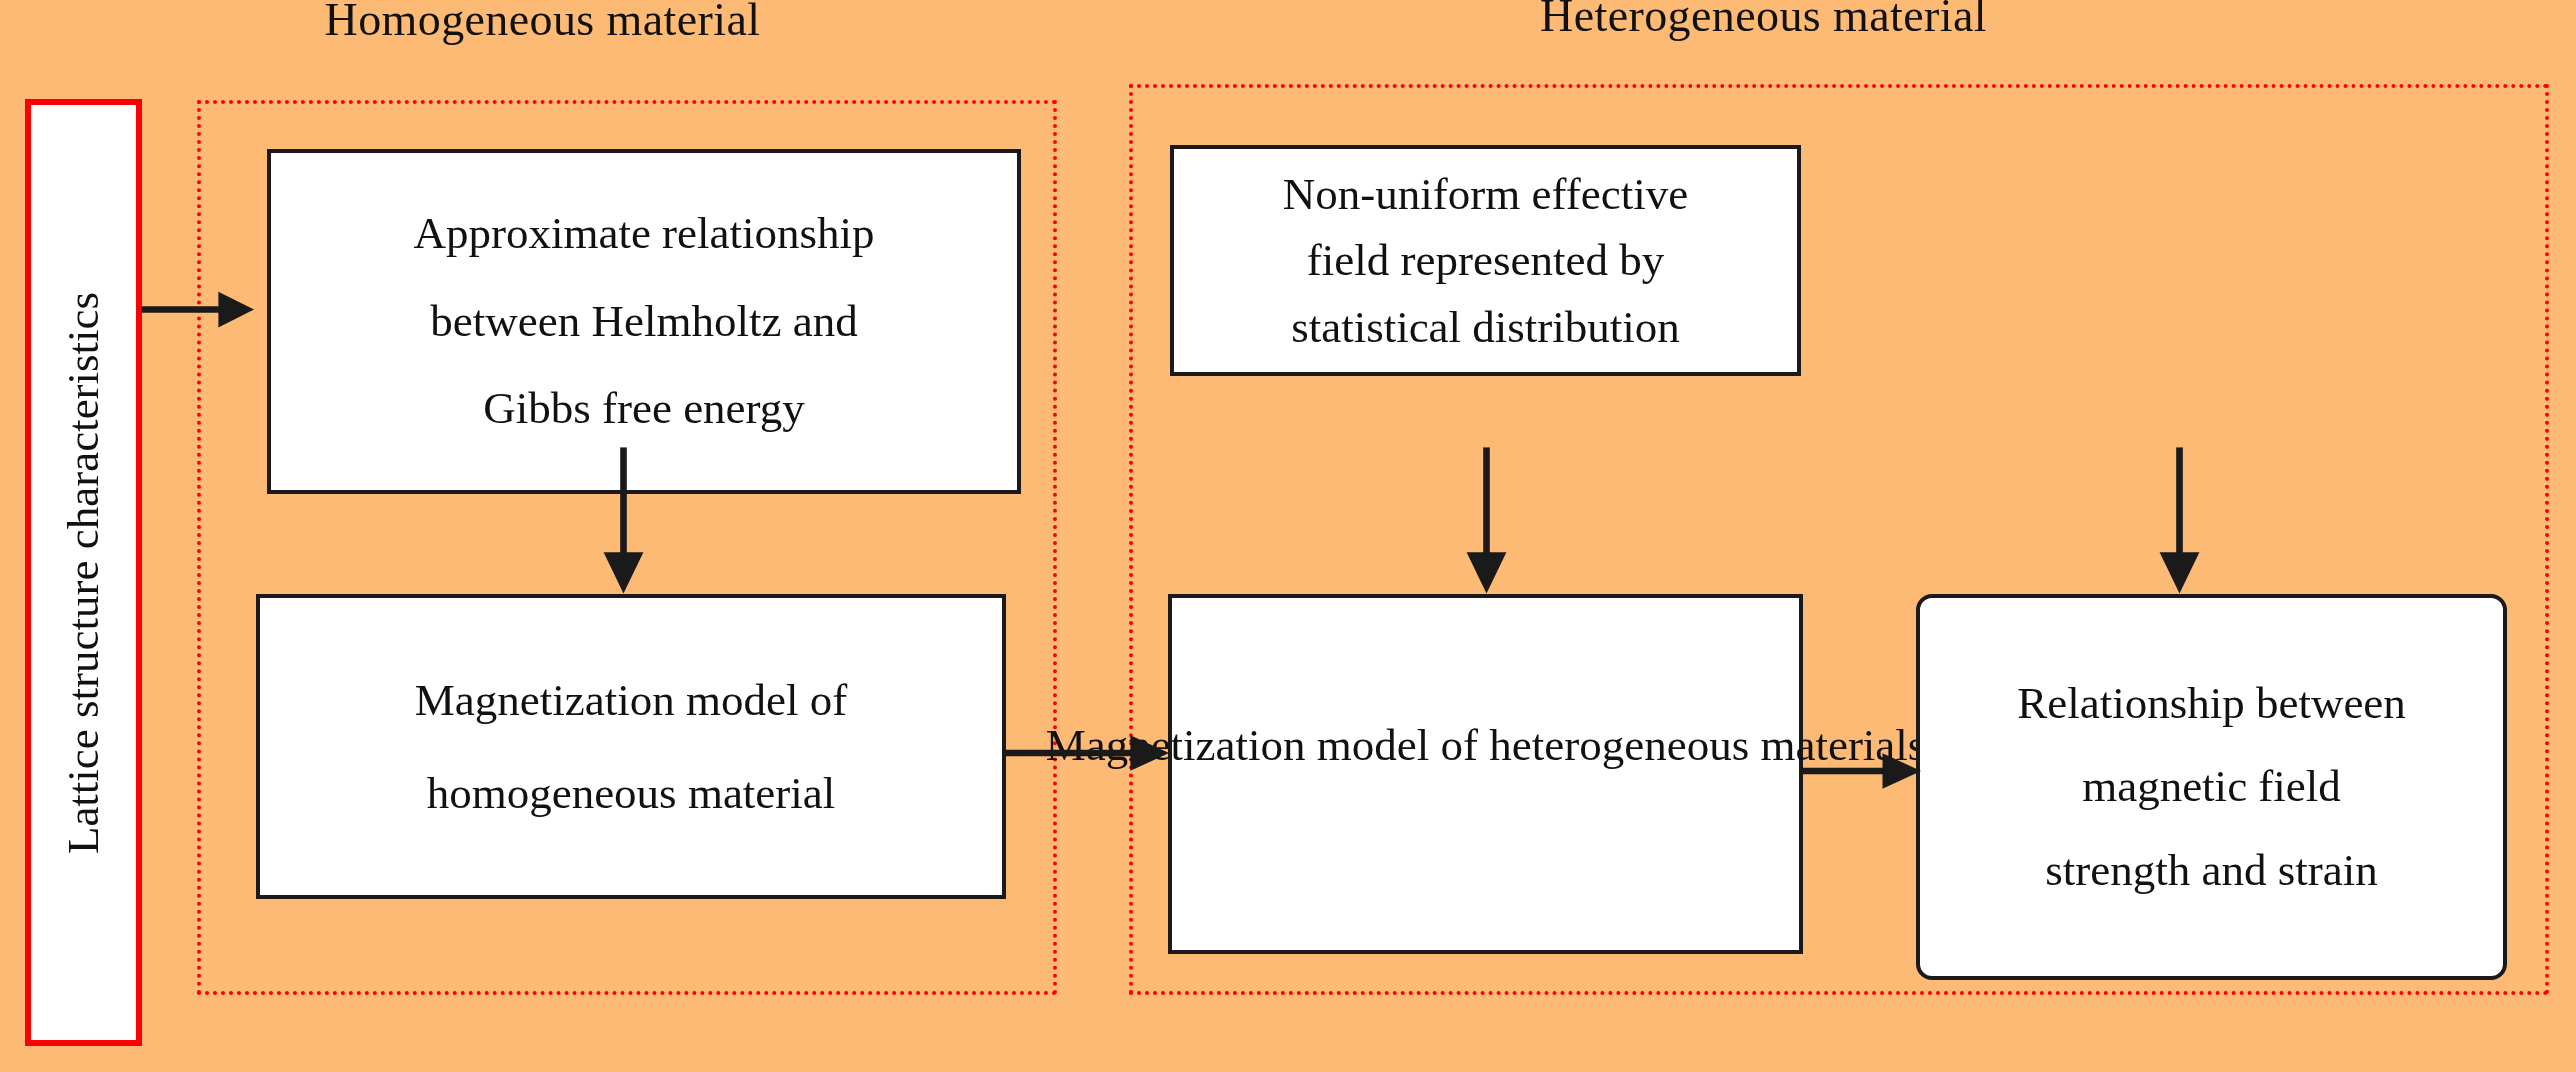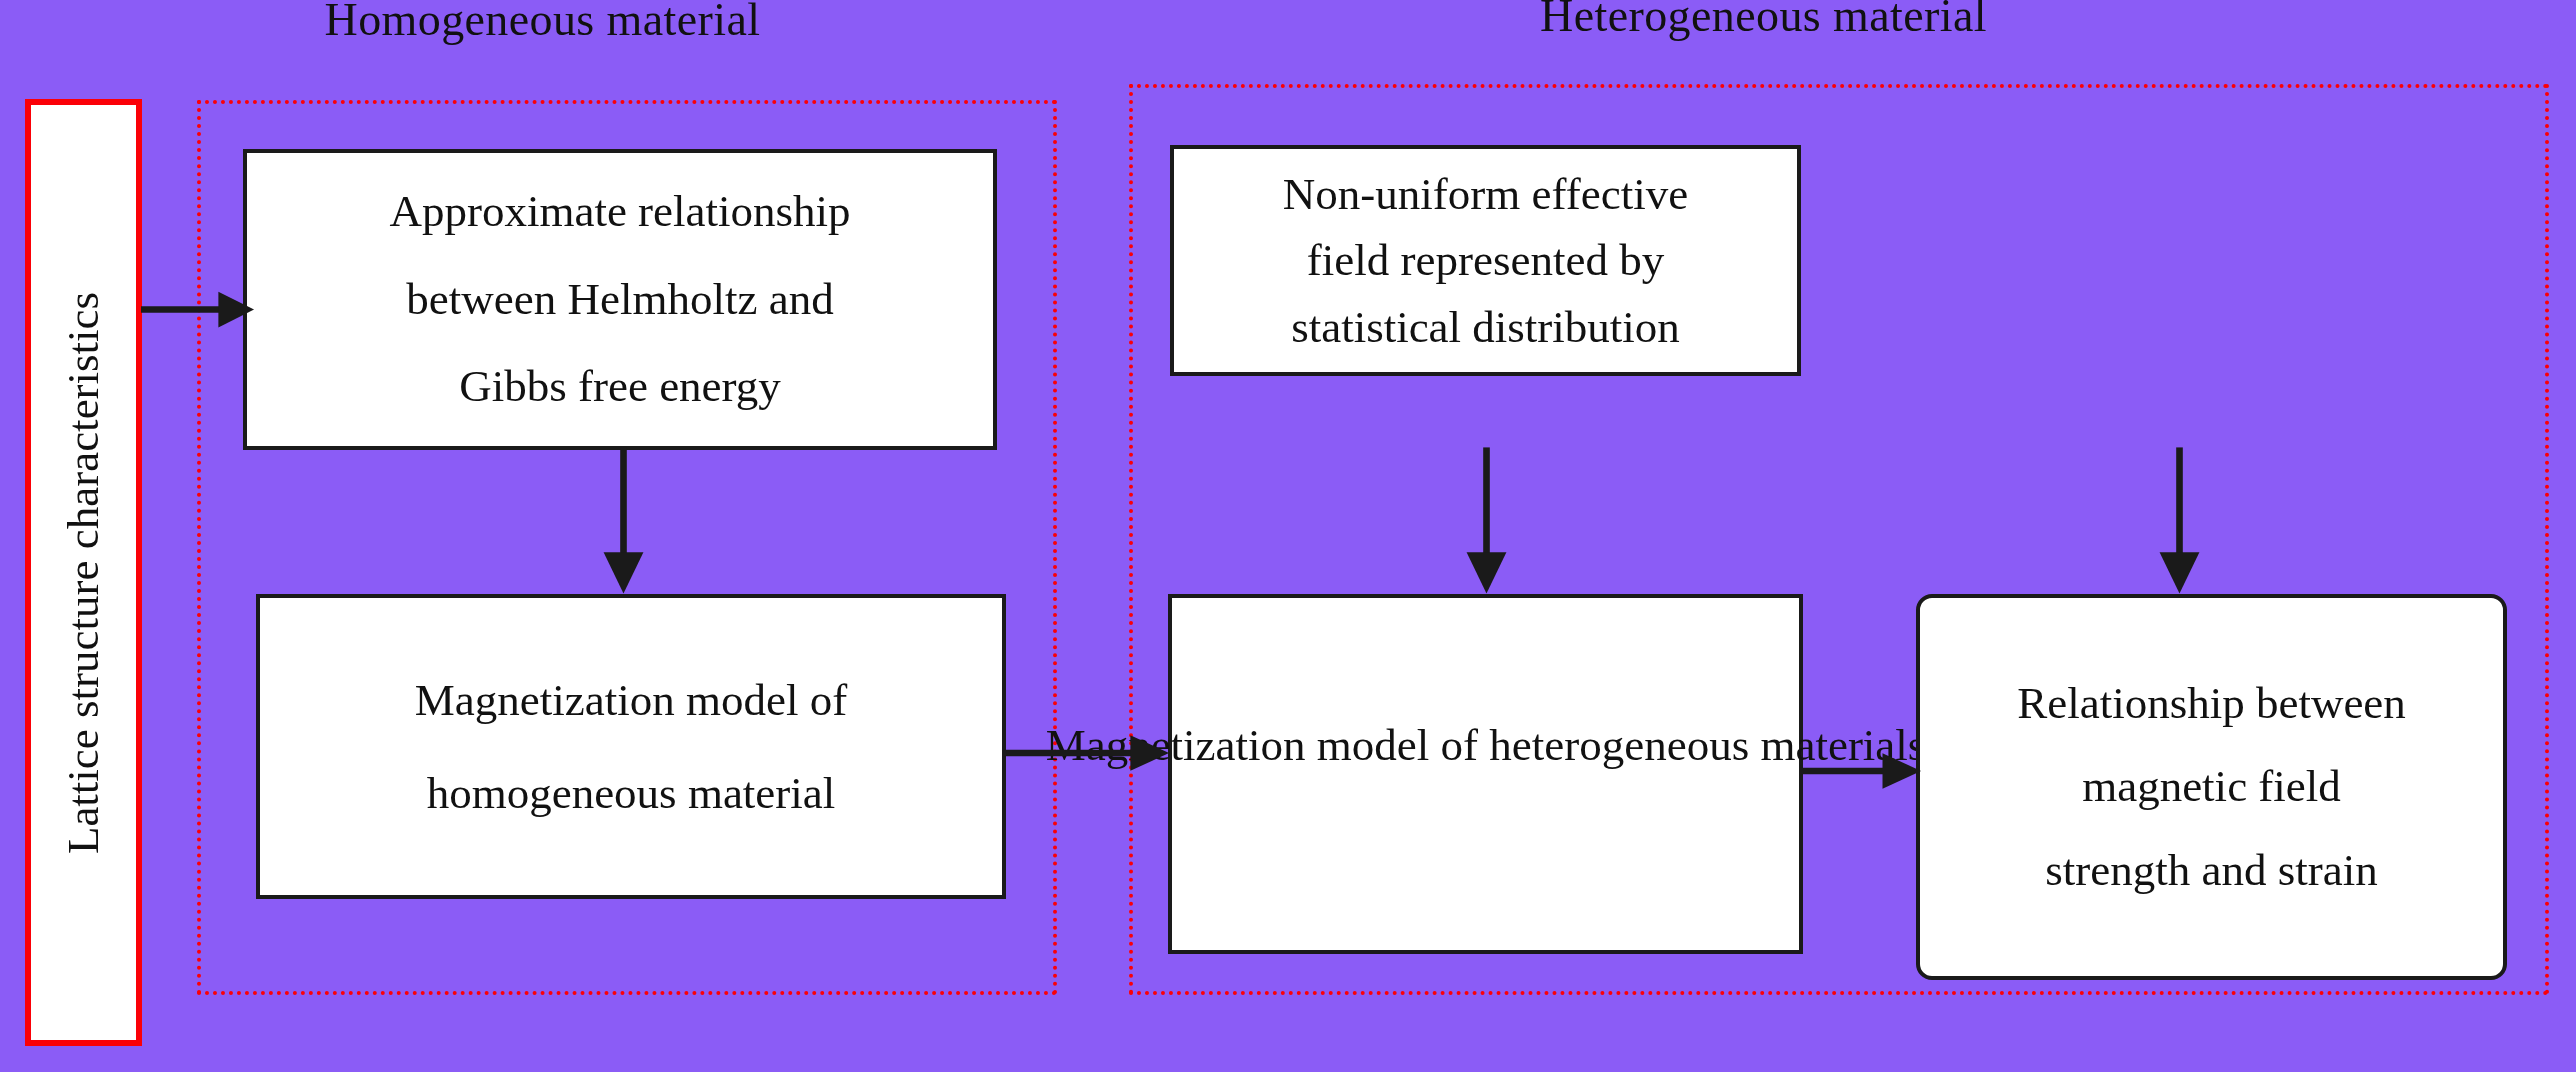--- a/index.html
+++ b/index.html
@@ -9,21 +9,21 @@
     background: #ffffff;
   }
   body {
     font-family: "Liberation Serif", "DejaVu Serif", serif;
     color: #000000;
   }
   #stage {
     position: relative;
     width: 2576px;
     height: 1073px;
-    background: #8b5cf6;
+    background: #fdba74;
     overflow: hidden;
   }
 
   
   .group-title {
     position: absolute;
     font-size: 46px;
     line-height: 1;
     color: #111111;
     white-space: nowrap;
@@ -99,21 +99,21 @@
   <div class="group-title" style="left:1396px; top:-7.4px; width:735px;">Heterogeneous material</div>
 
   <div class="dotted-group" style="left:197px; top:100px; width:860px; height:895px;"></div>
 
   <div class="dotted-group" style="left:1129px; top:84px; width:1420px; height:911px;"></div>
 
   <div class="red-frame" style="left:24.5px; top:99px; width:117px; height:947px;">
     <span class="vertical-label">Lattice structure characteristics</span>
   </div>
 
-  <div class="node loose" style="left:243px; top:149px; width:754px; height:301px;">
+  <div class="node loose" style="left:267px; top:149px; width:754px; height:345px;">
     <span class="node-text">Approximate relationship
 between Helmholtz and
 Gibbs free energy</span>
   </div>
 
   <div class="node" style="left:256px; top:594px; width:750px; height:305px;">
     <span class="node-text" style="line-height:2.05;">Magnetization model of
 homogeneous material</span>
   </div>
 

